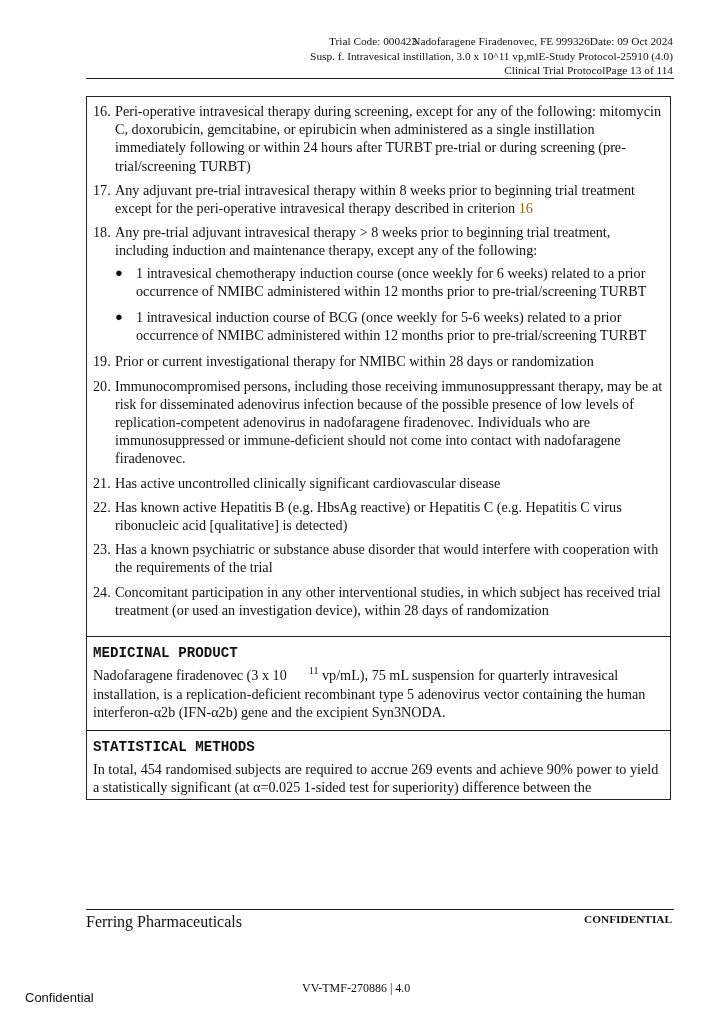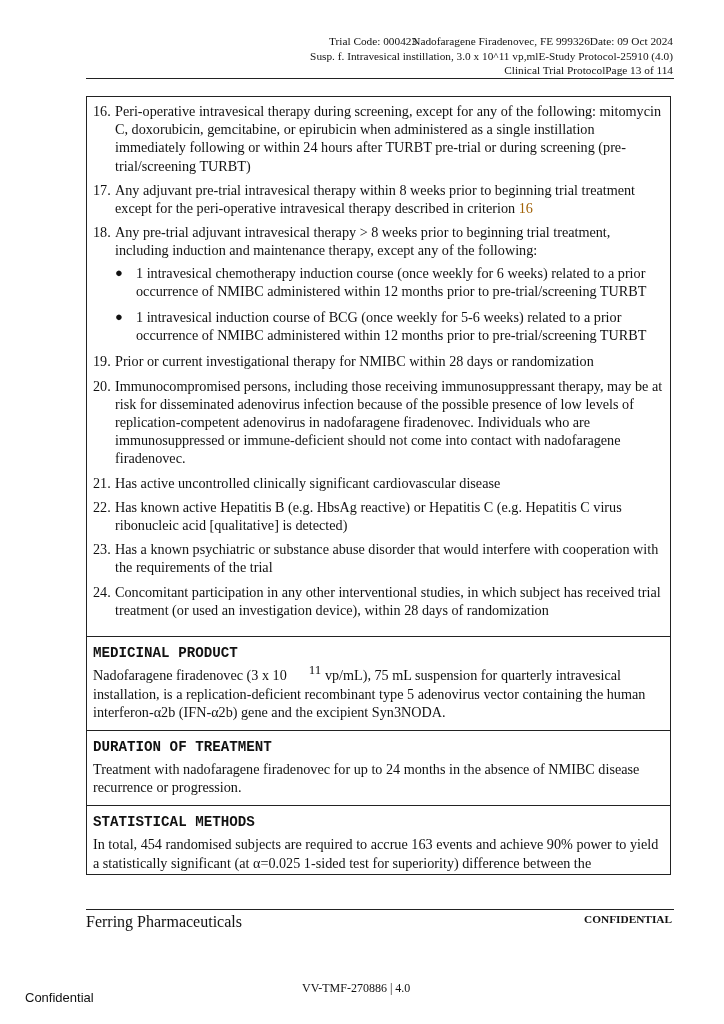--- a/index.html
+++ b/index.html
@@ -15,21 +15,21 @@
   .crit-list { padding-top:2px; padding-bottom:15px; }
   .crit { display:flex; font-size:14.2px; line-height:18.2px; margin-top:3px; margin-bottom:6px; }
   .crit .num { width:22px; flex:none; text-align:left; }
   .crit .txt { flex:1; }
   .crit a { color:#a16207; text-decoration:none; }
   .bullets { margin:-2px 0 4px 22px; }
   .bullet { display:flex; font-size:14.2px; line-height:18.2px; margin-bottom:8px; }
   .bullet .dot { width:21px; flex:none; font-size:13px; line-height:18.2px; }
   .sec-title { font-weight:bold; font-size:14.2px; line-height:18px; margin-top:7px; margin-bottom:4px;font-family:Liberation Mono, monospace; }
   .sec-body { font-size:14.2px; line-height:18.6px; margin-bottom:8px; }
-  sup { font-size:13px; line-height:0; vertical-align:super;padding-left:22px; }
+  sup { font-size:10px; line-height:0; vertical-align:super;padding-left:22px; }
 
   .ftr-rule { position:absolute; left:86px; top:909px; width:588px; border-top:1px solid #222; }
   .ftr-left { position:absolute; left:86px; top:913px; font-size:16px; }
   .ftr-right { position:absolute; right:52px; top:913px; font-size:11.3px; font-weight:bold; }
   .docid { position:absolute; left:302px; top:981px; font-size:12px; }
   .conf { position:absolute; left:25px; top:990px; font-size:13px; font-family:"Liberation Sans", "DejaVu Sans", sans-serif; }
 </style>
 </head>
 <body>
 
@@ -98,28 +98,24 @@
       <span class="num">24.</span>
       <span class="txt">Concomitant participation in any other interventional studies, in which subject has received trial treatment (or used an investigation device), within 28 days of randomization</span>
     </div>
   </div>
 
   <div class="cell">
     <div class="sec-title">MEDICINAL PRODUCT</div>
     <div class="sec-body"><span>Nadofaragene firadenovec (3 x 10</span><sup>11</sup><span> vp/mL), 75 mL suspension for quarterly intravesical installation, is a replication-deficient recombinant type 5 adenovirus vector containing the human interferon-α2b (IFN-α2b) gene and the excipient Syn3NODA.</span></div>
   </div>
 
-  <div class="cell">
-    <div class="sec-title">DURATION OF TREATMENT</div>
-    <div class="sec-body">Treatment with nadofaragene firadenovec for up to 24 months in the absence of NMIBC disease recurrence or progression.</div>
-  </div>
 
   <div class="cell">
     <div class="sec-title">STATISTICAL METHODS</div>
-    <div class="sec-body" style="margin-bottom:2px;">In total, 454 randomised subjects are required to accrue 163 events and achieve 90% power to yield a statistically significant (at α=0.025 1-sided test for superiority) difference between the</div>
+    <div class="sec-body" style="margin-bottom:2px;">In total, 454 randomised subjects are required to accrue 269 events and achieve 90% power to yield a statistically significant (at α=0.025 1-sided test for superiority) difference between the</div>
   </div>
 </div>
 
 <div class="ftr-rule"></div>
 <div class="ftr-left">Ferring Pharmaceuticals</div>
 <div class="ftr-right">CONFIDENTIAL</div>
 <div class="docid">VV-TMF-270886 | 4.0</div>
 <div class="conf">Confidential</div>
 
 </body></html>

